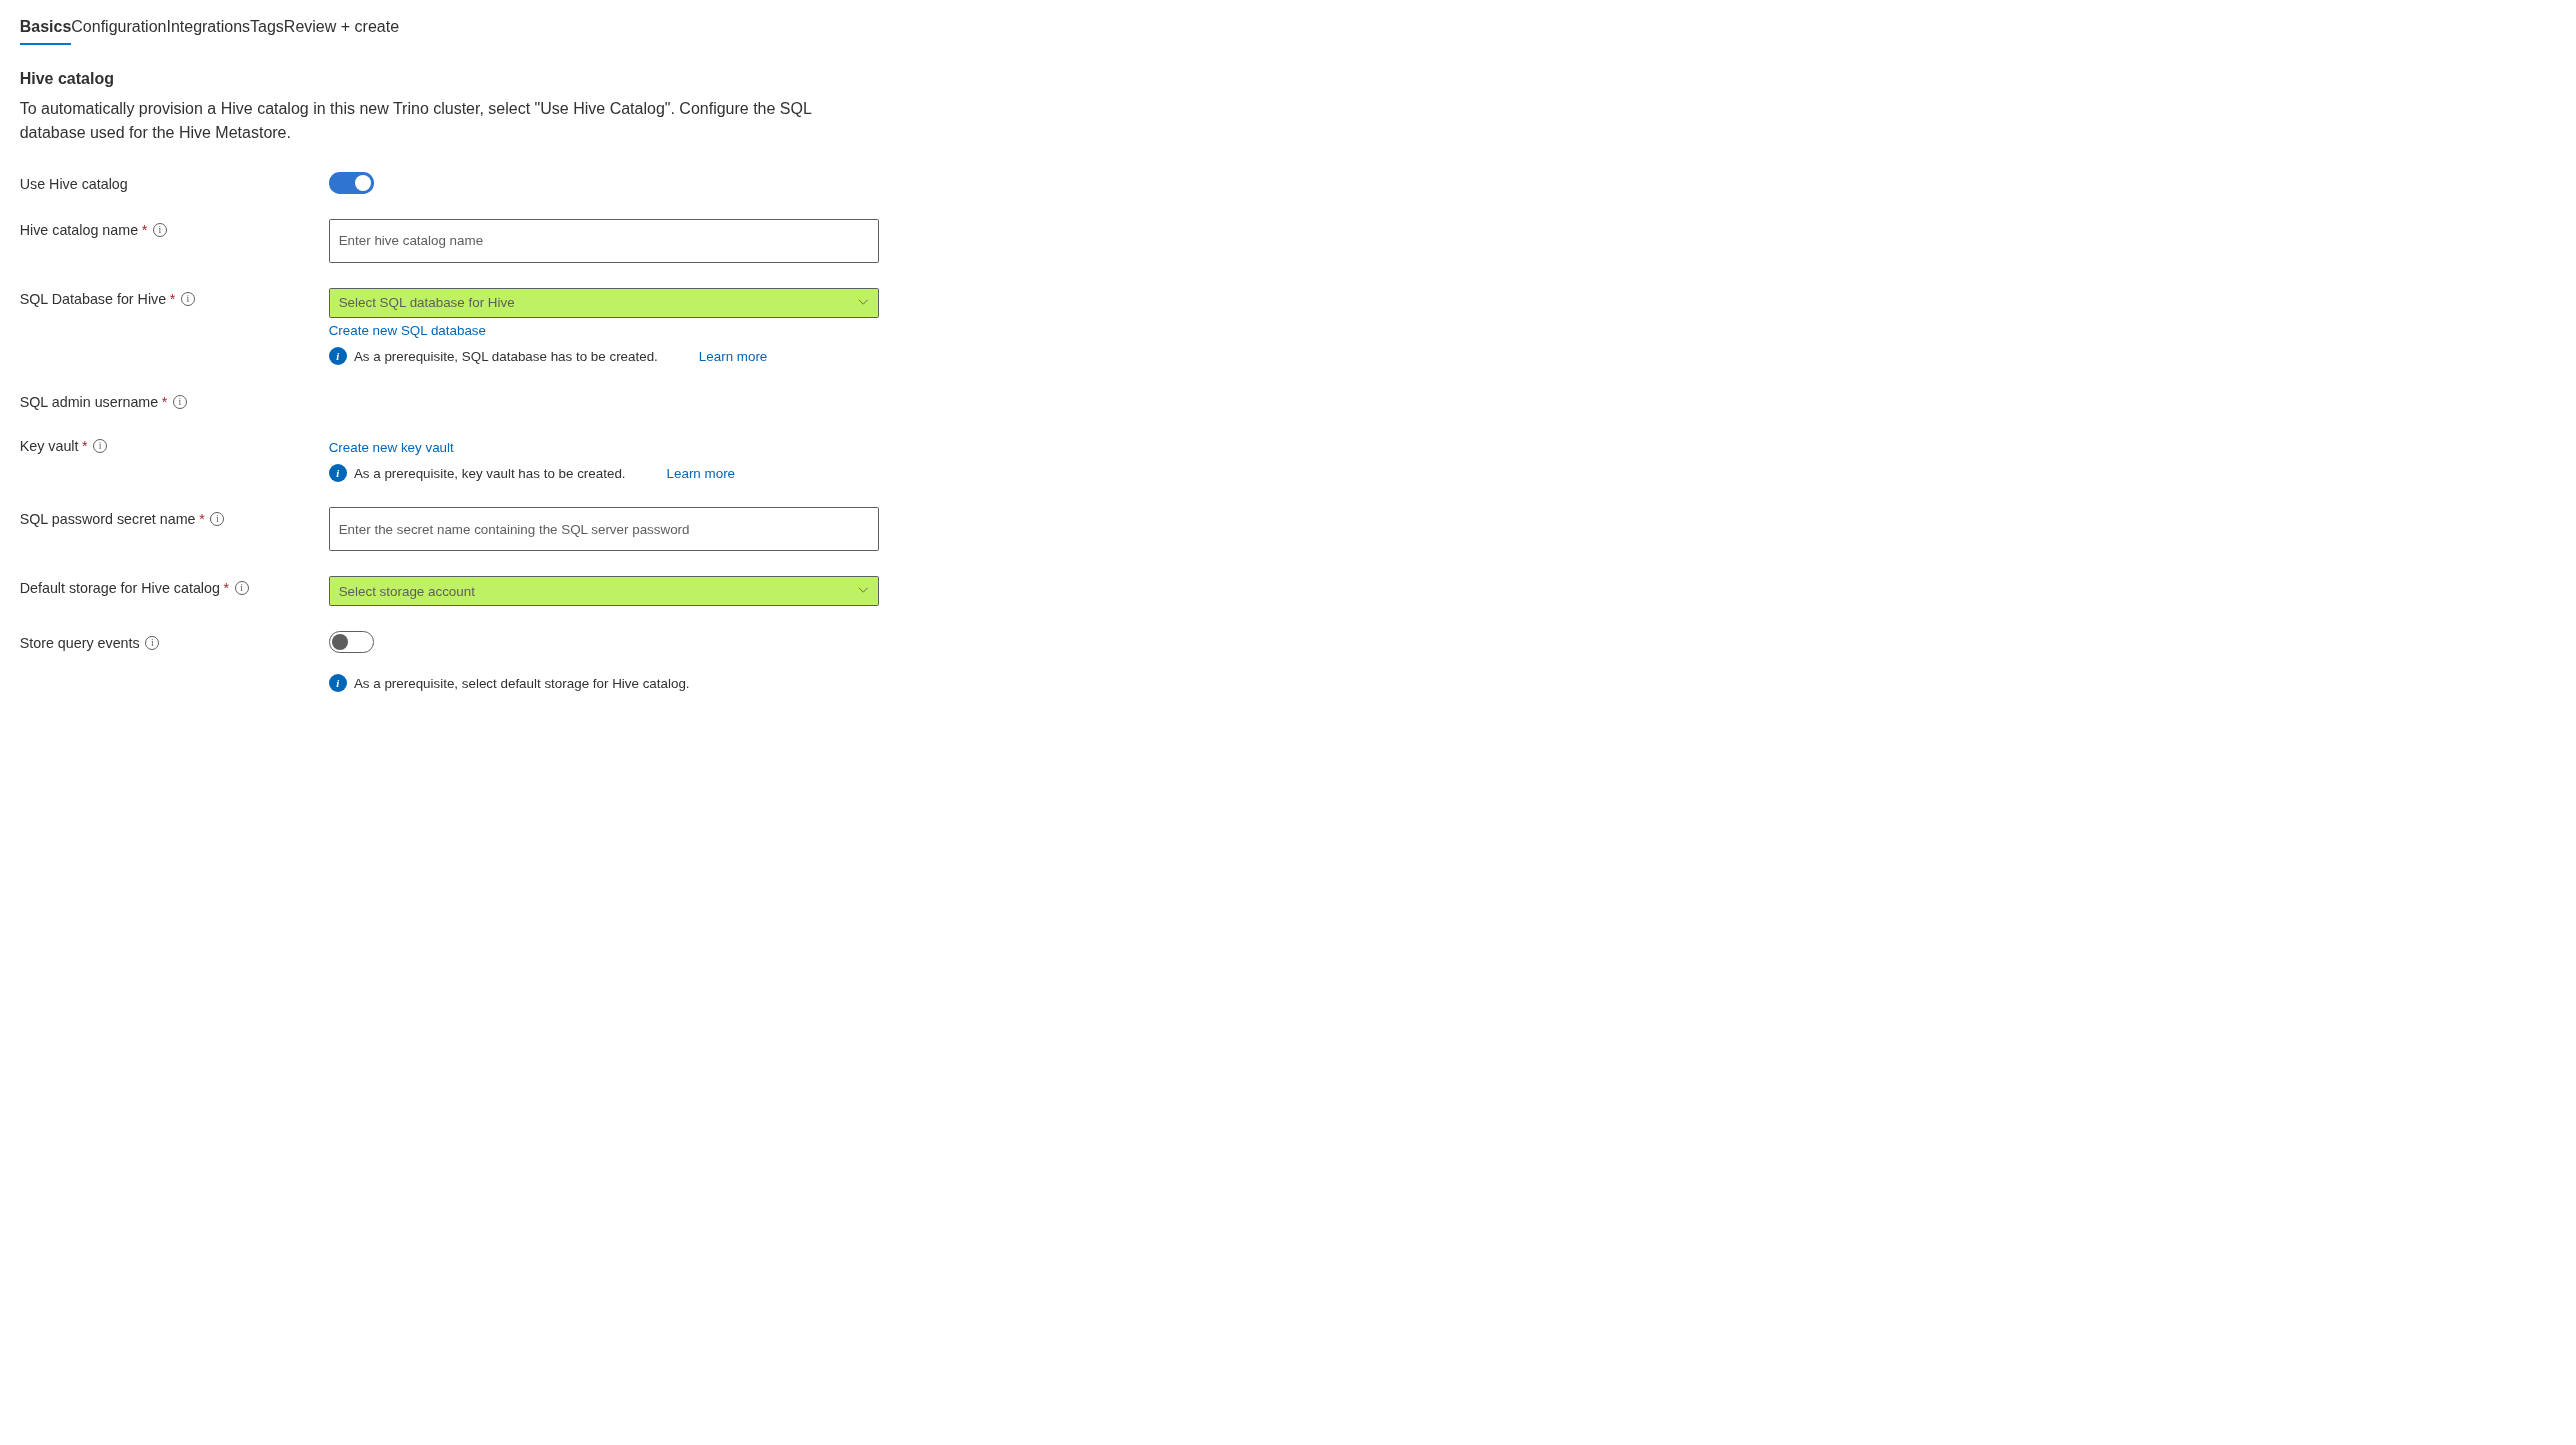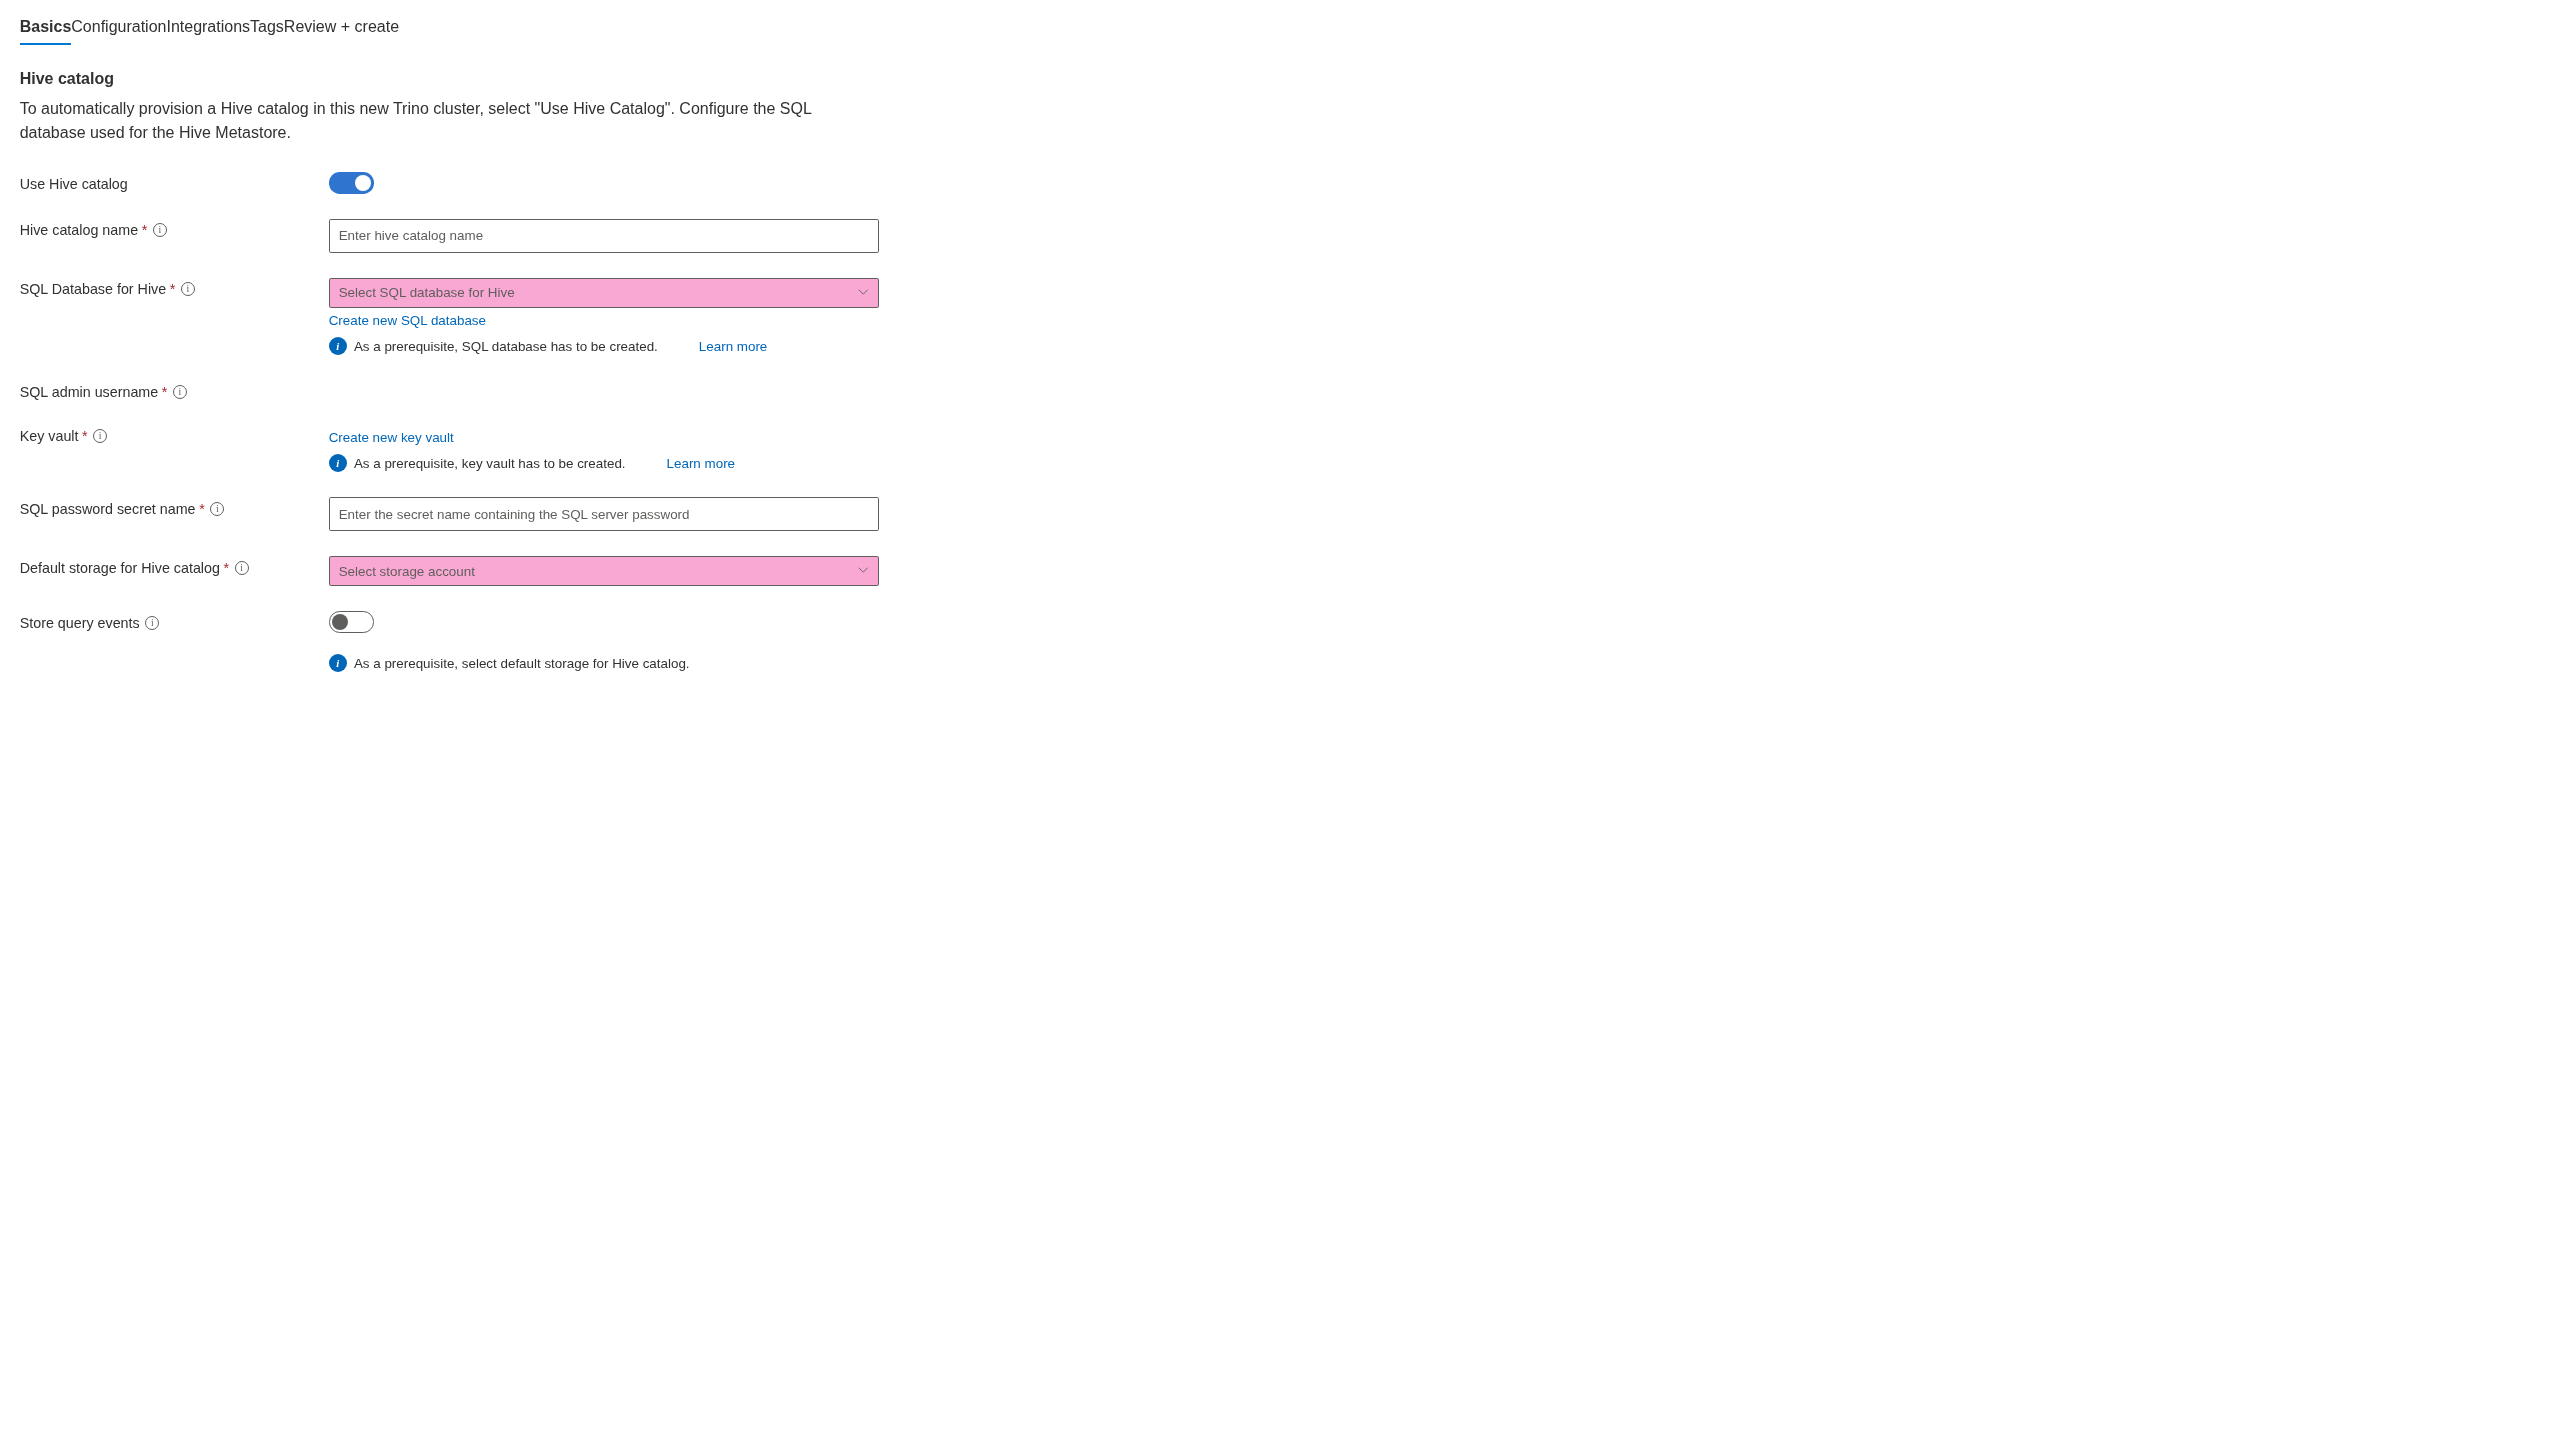--- a/index.html
+++ b/index.html
@@ -77,21 +77,21 @@
       font-family: Georgia, serif;
       line-height: 1;
       margin-left: 1.8px;
     }
     .form-control-col {
       width: 550px;
       flex-shrink: 0;
     }
     .text-input {
       width: 100%;
-      height: 34px;
+      height: 44px;
       border: 0.9px solid #605e5c;
       border-radius: 1.8px;
       padding: 16px 9px;
       font-size: 13.4px;
       font-family: inherit;
       outline: none;
     }
     .text-input::placeholder {
       color: #605e5c;
     }
@@ -100,21 +100,21 @@
       width: 100%;
     }
     .select-input {
       width: 100%;
       height: 30px;
       border: 0.9px solid #605e5c;
       border-radius: 1.8px;
       padding: 0 30px 0 9px;
       font-size: 13.4px;
       font-family: inherit;
-      background: #f9a8d4;
+      background: #bef264;
       color: #605e5c;
       cursor: pointer;
       display: flex;
       align-items: center;
     }
     .chevron {
       position: absolute;
       right: 9px;
       top: 50%;
       transform: translateY(-50%);

